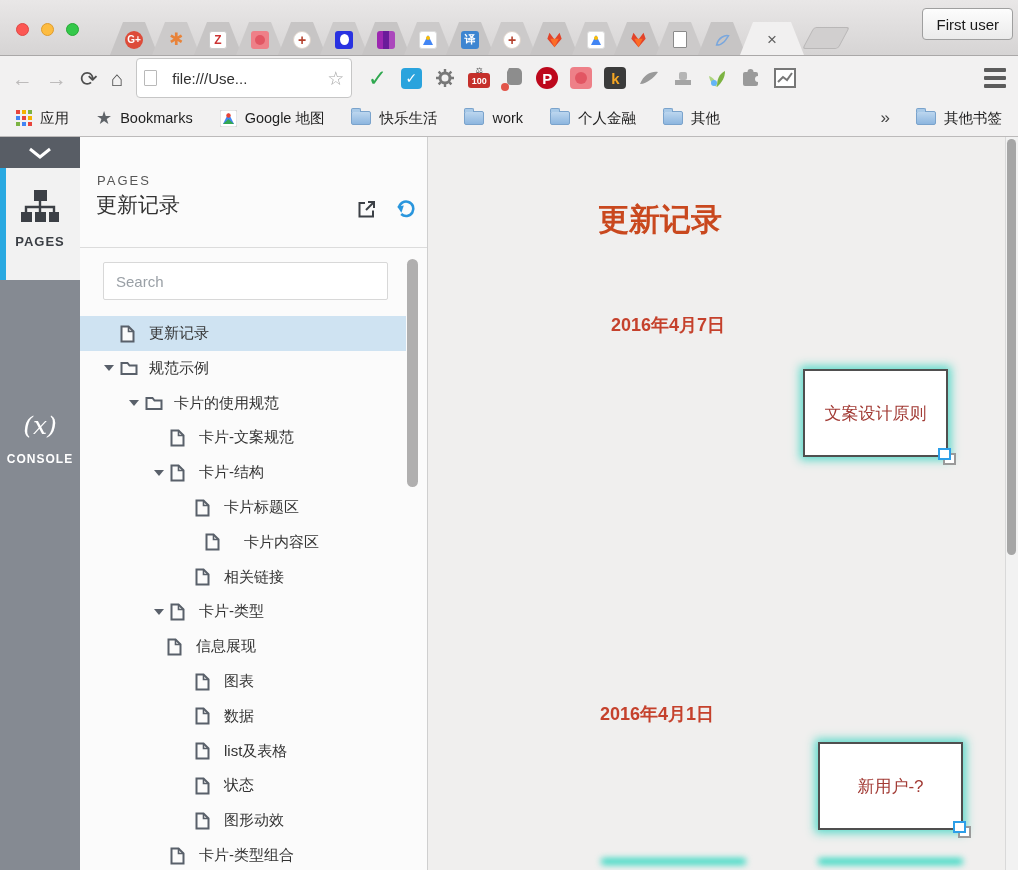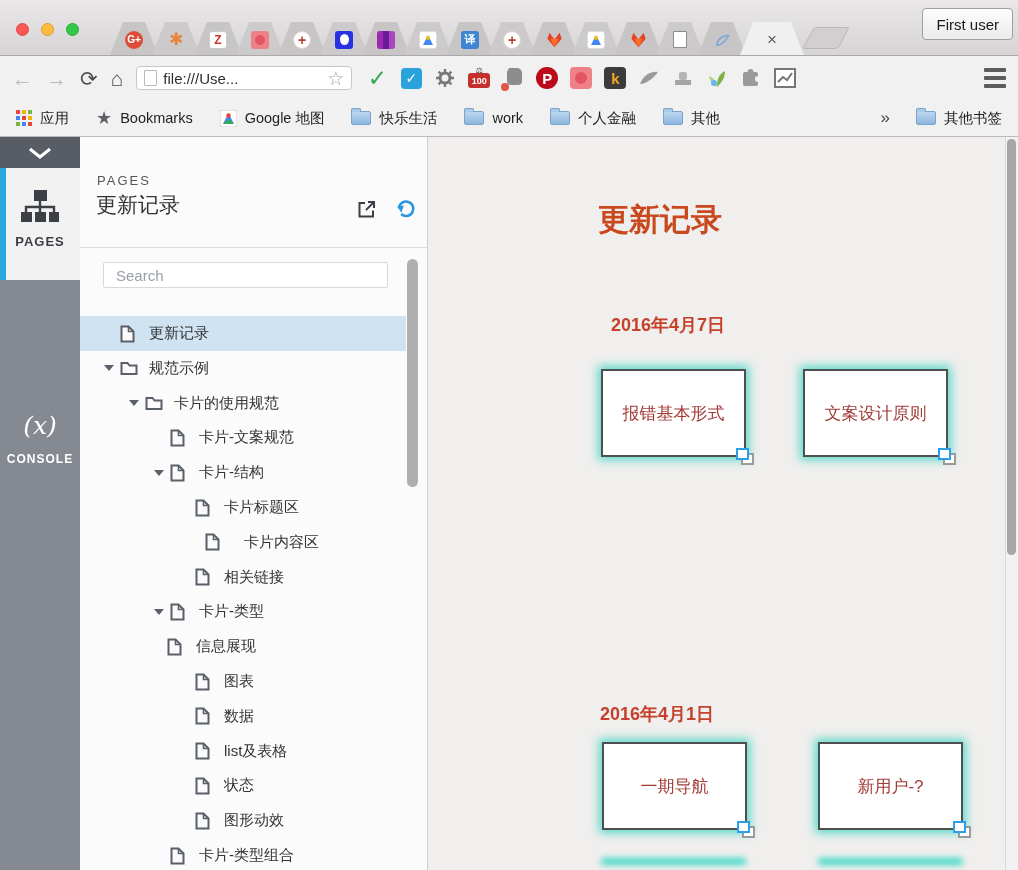--- a/index.html
+++ b/index.html
@@ -29,22 +29,22 @@
     border-radius:4px; font-size:15px; color:#1a1a1a;
     font-family:"Liberation Sans","DejaVu Sans",sans-serif; }
   .fv { width:18px; height:18px; border-radius:3px; display:flex; align-items:center;
     justify-content:center; font-weight:bold; font-size:10px; }
 
   
   .toolbar { height:44px; background:#f2f1f1; display:flex; align-items:center;
     padding:0 12px; gap:13px; }
   .nav-g { font-size:21px; color:#bdbbbb; line-height:1; }
   .nav-g.dark { color:#4e4e4e; }
-  .url-box { width:216px; height:24px; background:#fff; border:1px solid #c6c6c6;
-    border-radius:4px; display:flex; align-items:center; padding:0 7px; gap:6px; }
+  .url-box { width:216px; height:40px; background:#fff; border:1px solid #c6c6c6;
+    border-radius:4px; display:flex; align-items:center; padding:0 7px; gap:15px; }
   .url-doc { width:13px; height:16px; background:#fff; border:1px solid #b9b9b9;
     border-radius:1px; position:relative; flex:none; }
   .url-text { font-size:15px; color:#2f2f2f; flex:1; white-space:nowrap; overflow:hidden; }
   .url-star { font-size:19px; color:#a5a5a5; }
   .exts { display:flex; align-items:center; gap:10px; }
   .xt { width:24px; height:24px; display:flex; align-items:center; justify-content:center; }
   .xt.box { border-radius:4px; font-weight:bold; font-size:14px; }
   .hundred { background:#c5302b; color:#fff; border-radius:3px; font-size:9px;
     font-weight:bold; width:22px; height:15px; align-self:flex-end; }
   .burger { margin-left:auto; display:flex; flex-direction:column; gap:4px; }
@@ -85,21 +85,21 @@
 
   
   .panel { position:relative; width:348px; background:#fbfbfb;
     border-right:1px solid #cfcfcf; flex:none; }
   .hdr-label { position:absolute; left:17px; top:36px; font-size:13px; color:#565656;
     letter-spacing:2px; }
   .hdr-title { position:absolute; left:16px; top:54px; font-size:21px; color:#333; }
   .hdr-ic { position:absolute; top:62px; }
   .hdr-export { left:276px; } .hdr-refresh { left:314px; }
   .pn-divider { position:absolute; top:110px; left:0; right:0; height:1px; background:#dcdcdc; }
-  .search { position:absolute; left:23px; top:125px; width:285px; height:26px;
+  .search { position:absolute; left:23px; top:125px; width:285px; height:38px;
     background:#fff; border:1px solid #d8d8d8; border-radius:2px; padding:0 12px;
     font-size:15px; color:#333; font-family:inherit; }
   .search::placeholder { color:#9aa0a6; }
   .trow { position:absolute; left:0; height:35px; width:326px; display:flex;
     align-items:center; font-size:15px; color:#333; }
   .trow.sel { background:#cfe3f2; }
   .tslot { width:23px; flex:none; display:flex; justify-content:center; }
   .tri { width:0; height:0; border-left:5px solid transparent;
     border-right:5px solid transparent; border-top:6px solid #59606a; }
   .tico { width:19px; margin-right:10px; flex:none; display:flex; }
@@ -610,42 +610,28 @@
           </div>
         </div>
       <div class="pn-thumb"></div>
     </div>
 
     <div class="main" id="main">
       <div class="pg-title">更新记录</div>
       <div class="strip" style="left:173px;width:145px"></div>
       <div class="strip" style="left:390px;width:145px"></div>
     <div class="sec-date" style="left: 172px; top: 176px; margin-left: 11px;">2016年4月7日</div>
-        <div class="card" style="left: 173px; top: 232px;">
-          <span>报错基本形式</span>
-          <span class="note">
-            <i class="b"></i>
-            <i class="f"></i>
-          </span>
-        </div>
         <div class="card" style="left: 375px; top: 232px;">
           <span>文案设计原则</span>
           <span class="note">
             <i class="b"></i>
             <i class="f"></i>
           </span>
         </div>
         <div class="sec-date" style="left: 172px; top: 565px;">2016年4月1日</div>
-        <div class="card" style="left: 174px; top: 605px;">
-          <span>一期导航</span>
-          <span class="note">
-            <i class="b"></i>
-            <i class="f"></i>
-          </span>
-        </div>
         <div class="card" style="left: 390px; top: 605px;">
           <span>新用户-?</span>
           <span class="note">
             <i class="b"></i>
             <i class="f"></i>
           </span>
         </div>
       </div>
 
     <div class="pg-scroll">

